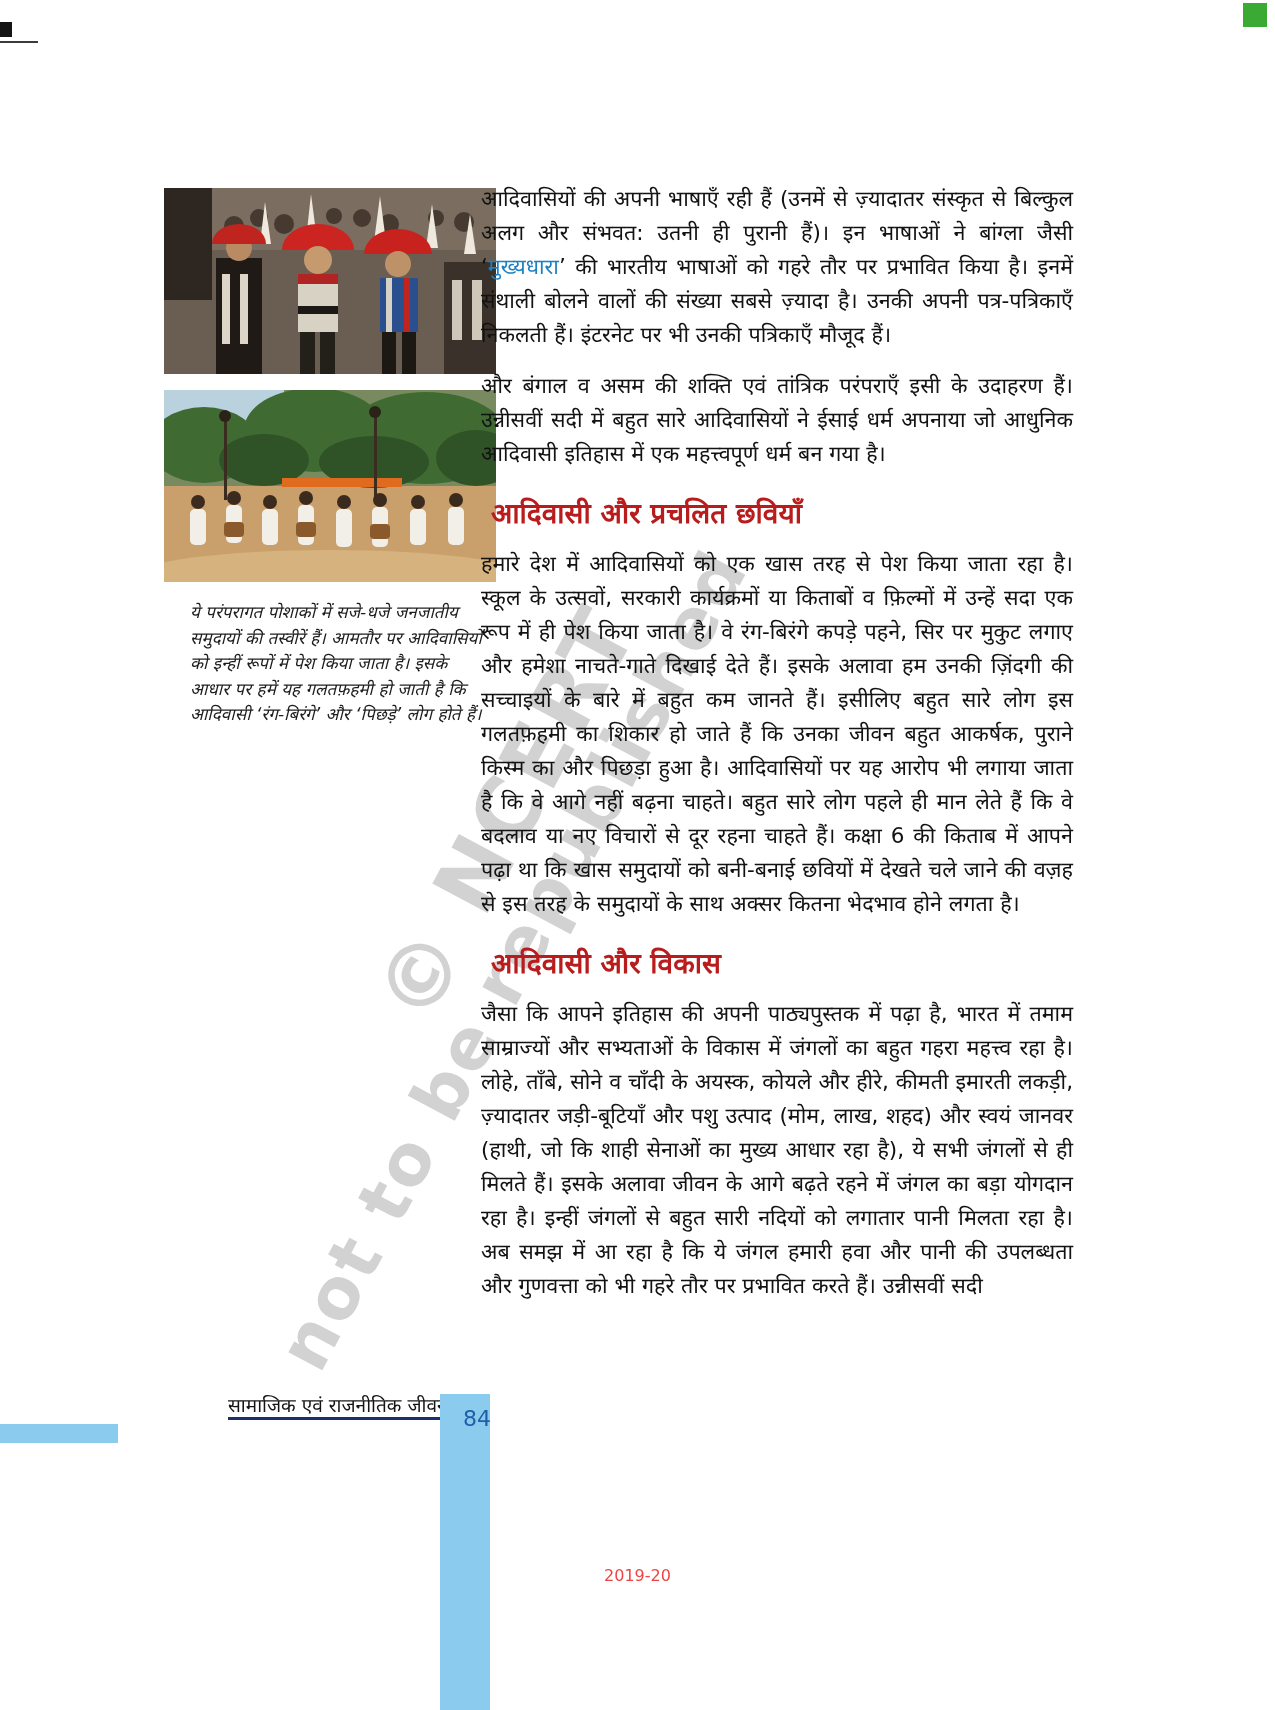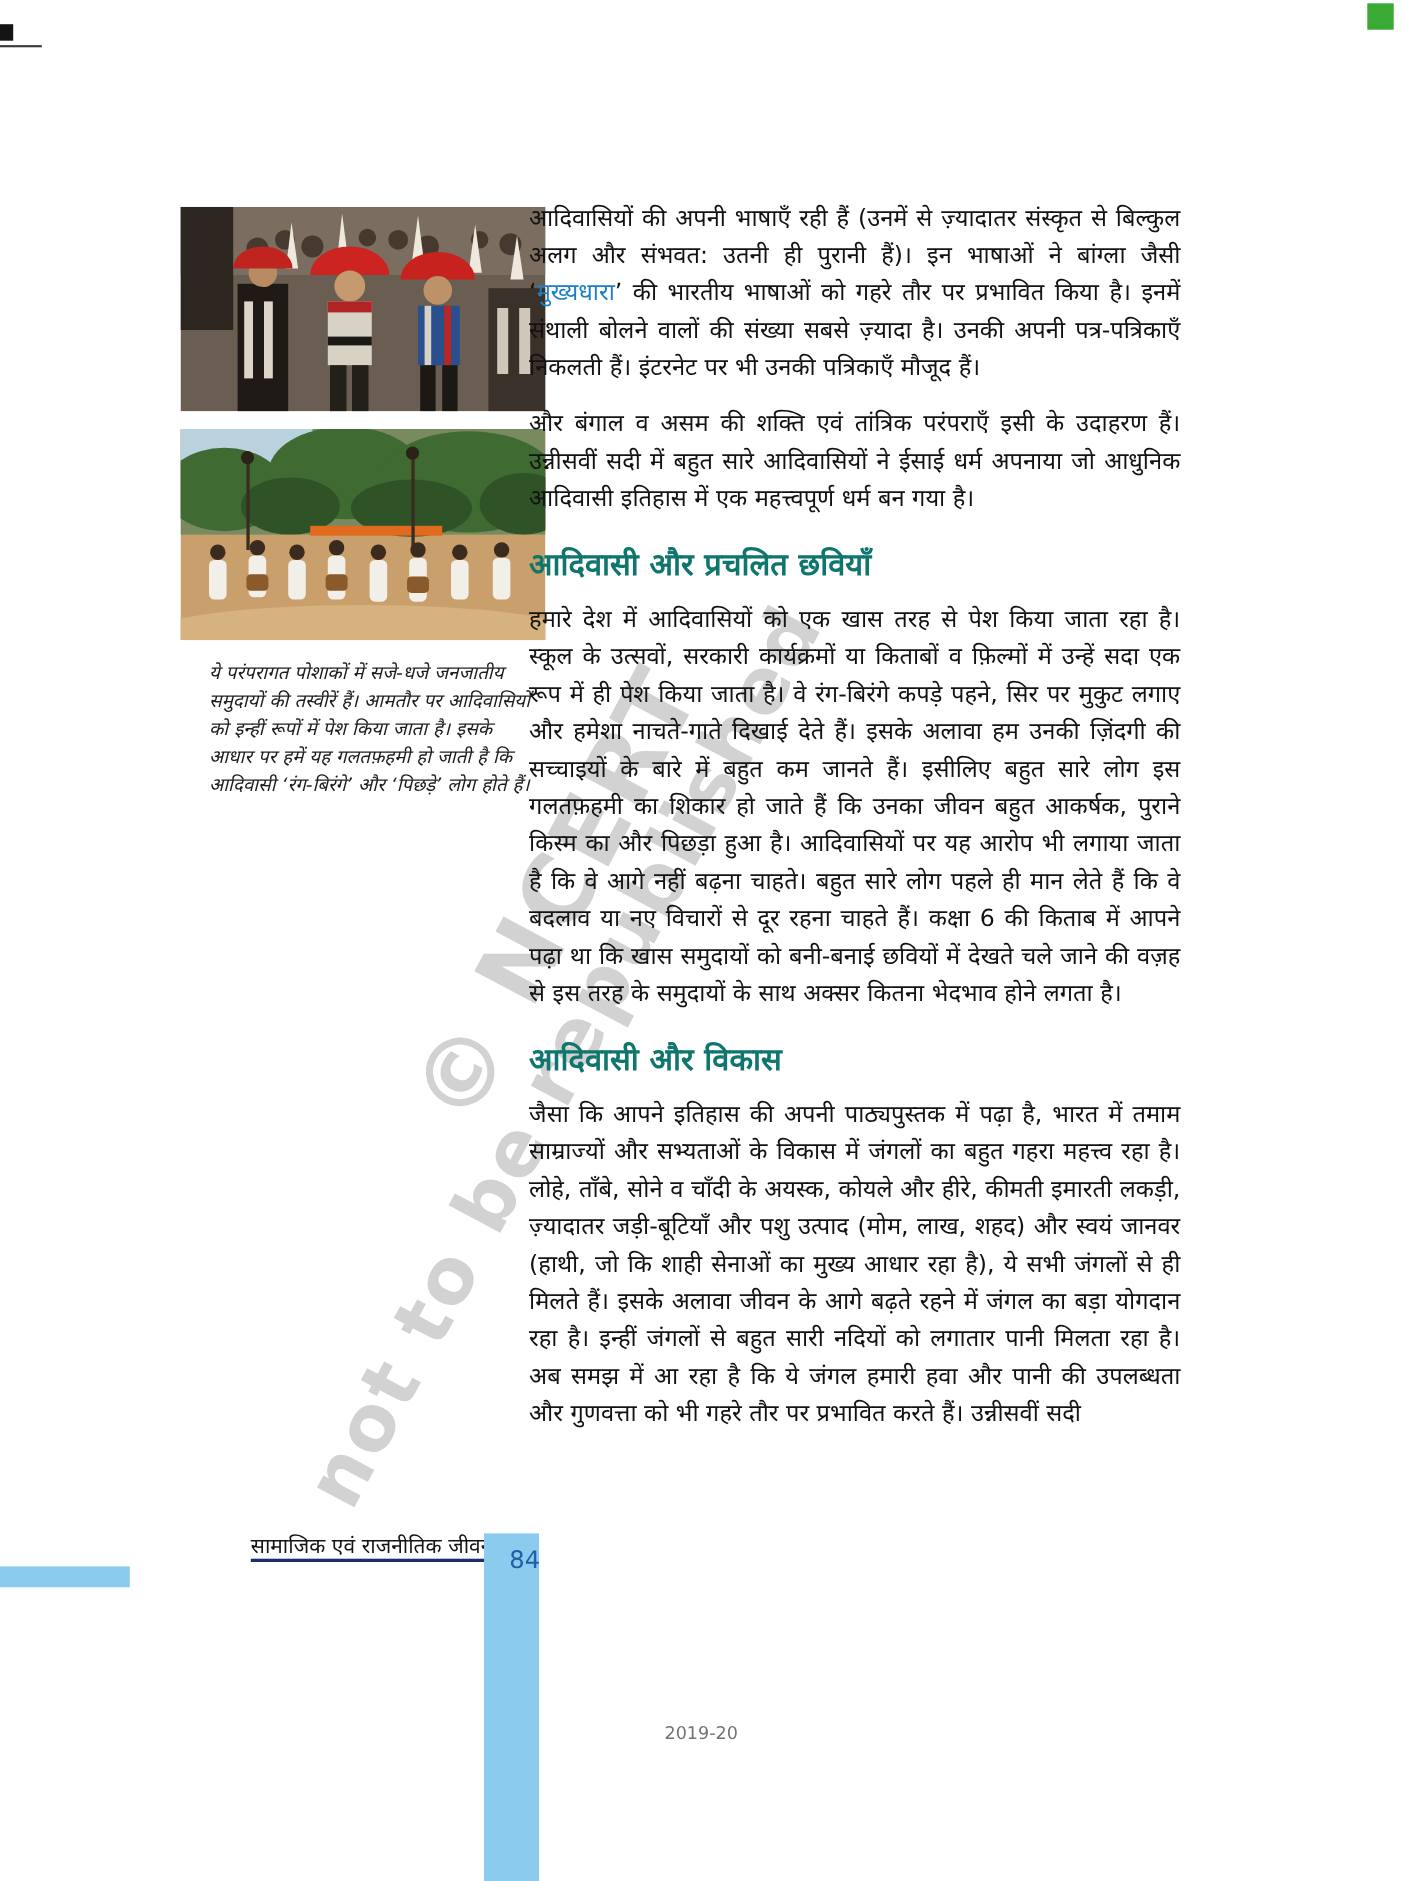--- a/index.html
+++ b/index.html
@@ -38,39 +38,39 @@
   }
 
   
   .content {
     position:absolute; left:481px; top:182px; width:592px; z-index:2;
     font-size:21.5px; line-height:34px; color:#121212; text-align:justify;
   }
   .content p { margin:0 0 17px 0; }
   .content h2 {
     font-size:28px; line-height:34px; font-weight:bold;
-    color:#0f766e; margin:26px 0 16px 0; text-align:left;
+    color:#b91c1c; margin:26px 0 16px 10px; text-align:left;
   }
   .glossary-term { color:#1d80c4; }
 
   
   .footer-title {
     position:absolute; left:228px; top:1392px; width:212px; z-index:2;
     font-size:19px; color:#141414; text-align:left; white-space:nowrap;
   }
   .footer-rule { position:absolute; left:228px; top:1417px; width:212px; height:3px; background:#1b2f6e; z-index:2; }
   .strip-left { position:absolute; left:0; top:1424px; width:118px; height:19px; background:#8bcbee; z-index:2; }
   .band-vert { position:absolute; left:440px; top:1394px; width:50px; height:316px; background:#8bcbee; z-index:2; }
   .page-num {
     position:absolute; left:440px; top:1406px; width:74px; z-index:3;
     text-align:center; font-size:22px; color:#1f5fa8;
   }
   .year-label {
     position:absolute; left:0; top:1566px; width:1275px; z-index:3;
-    text-align:center; font-size:16px; color:#737373;
+    text-align:center; font-size:16px; color:#ef4444;
   }
 </style>
 </head>
 <body>
 
 <div class="page">
 
   <div class="crop-sq-tl"></div>
   <div class="crop-line-tl"></div>
   <div class="crop-sq-tr"></div>

